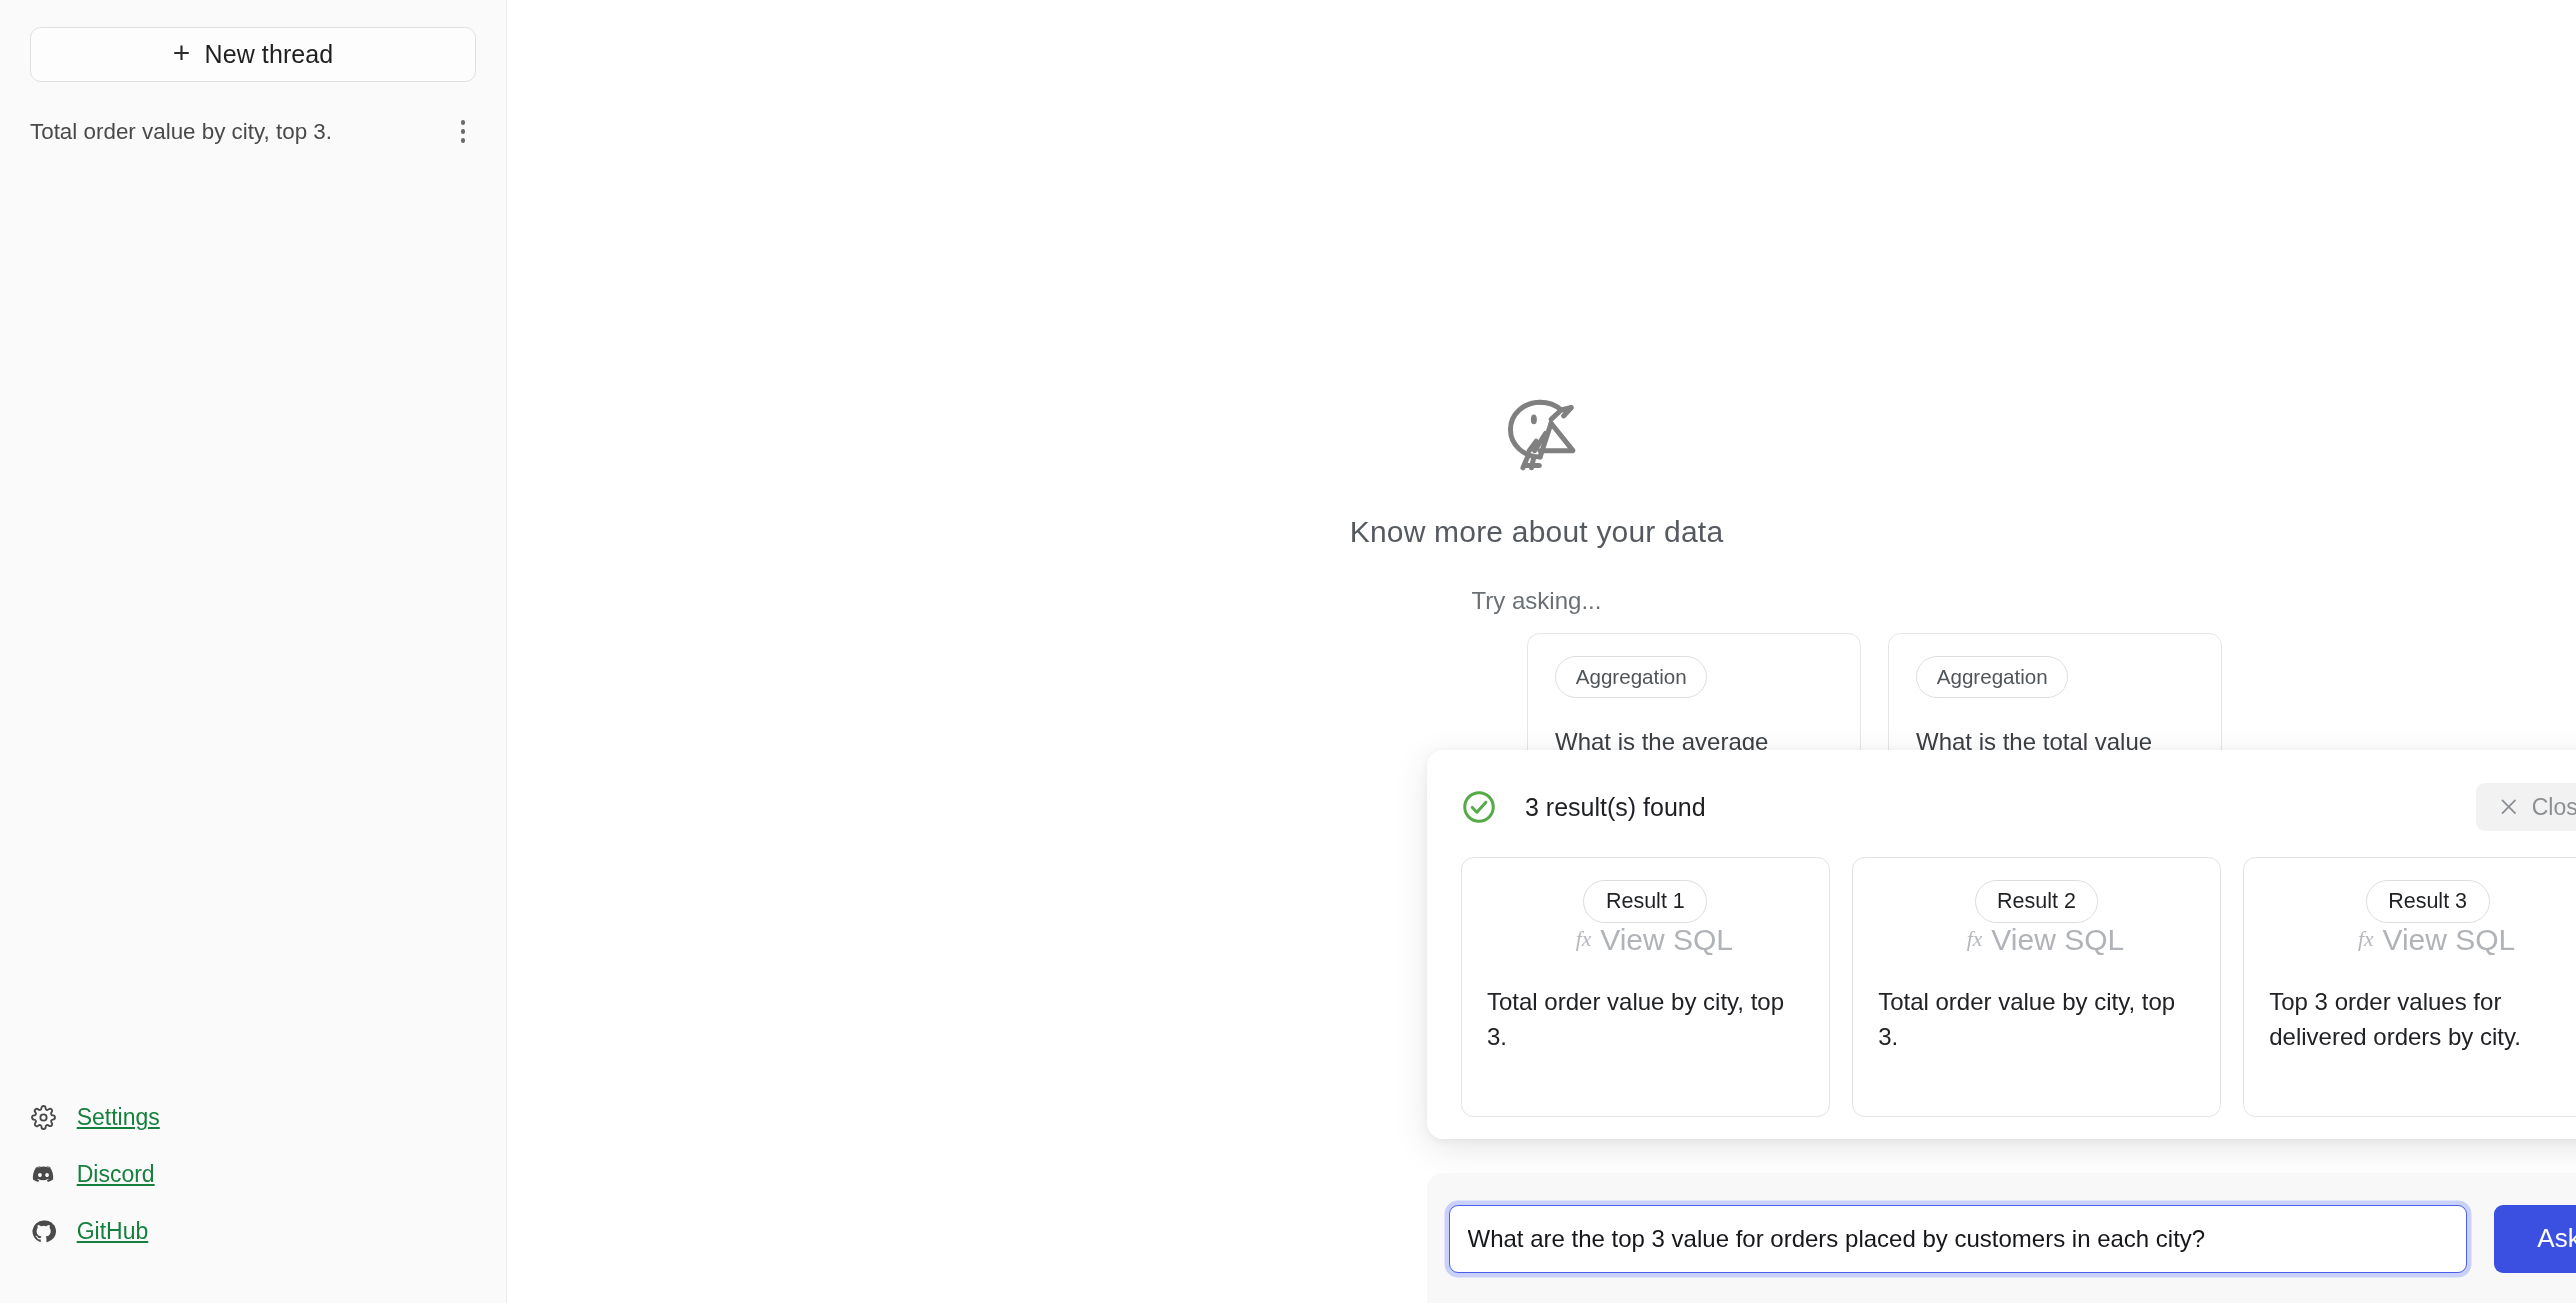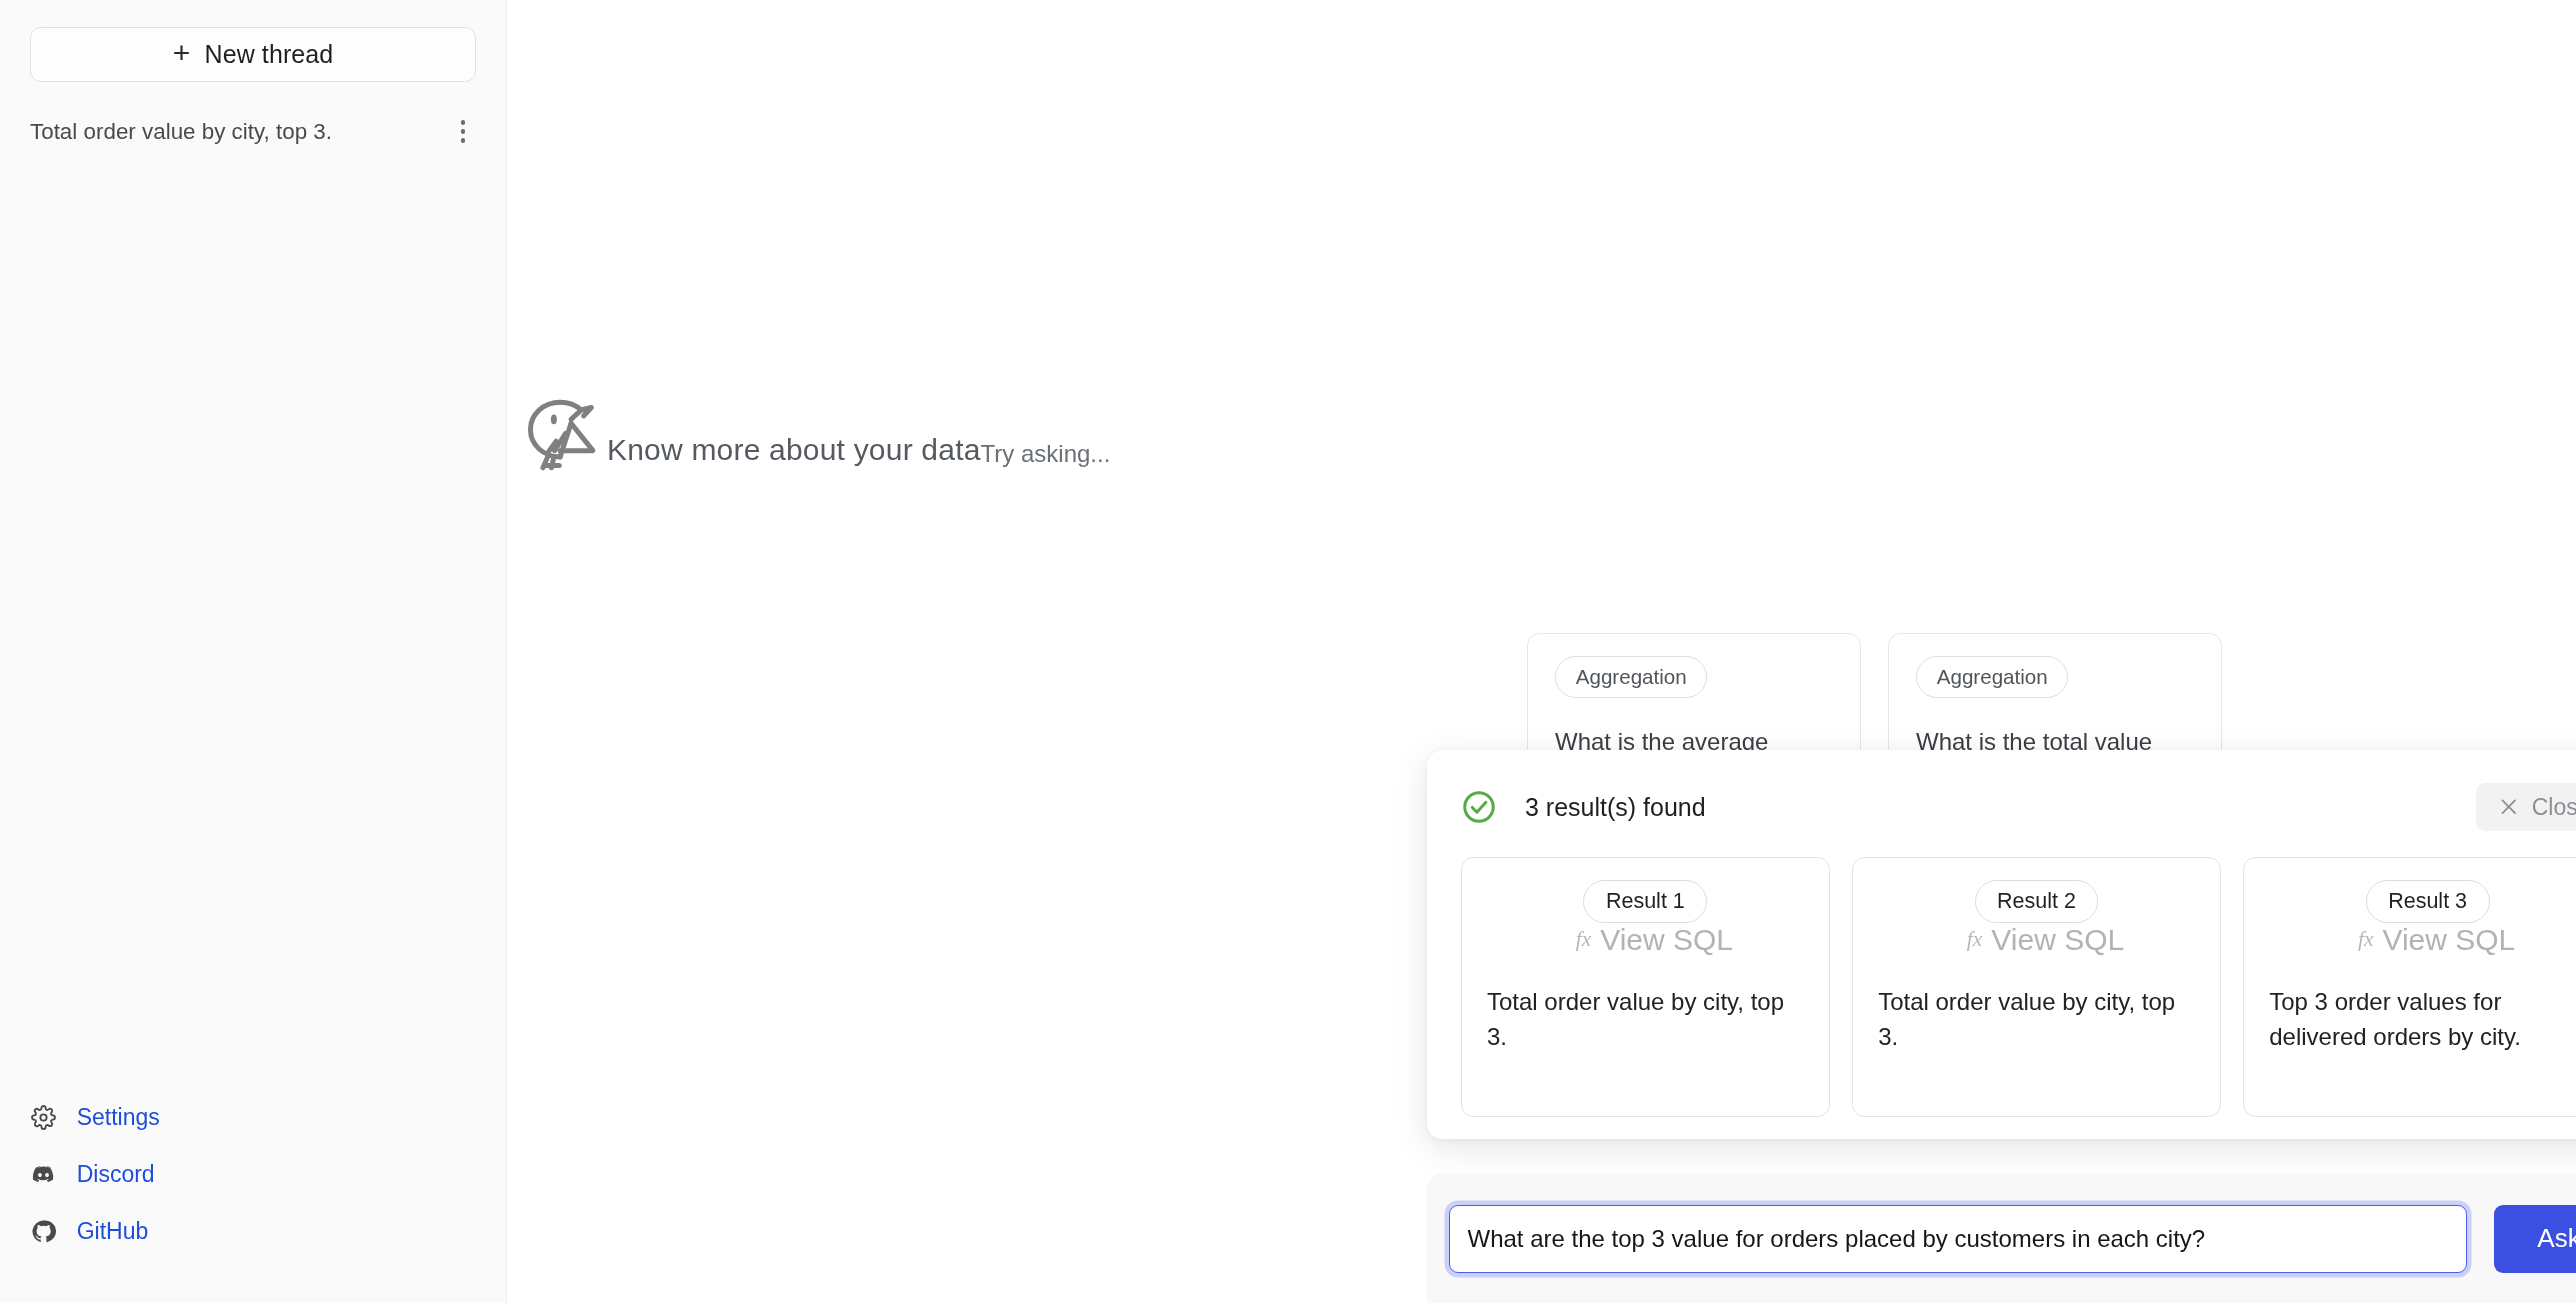--- a/index.html
+++ b/index.html
@@ -107,40 +107,40 @@
   }
   .sb-item {
     display: flex;
     align-items: center;
     gap: 19.7px;
     height: 57px;
     padding-left: 30px;
     cursor: pointer;
     color: #3f3f3f;
   }
-  .sb-item .sb-label { font-size: 23px; color: #1d4ed8; }
+  .sb-item .sb-label { font-size: 23px; color: #15803d; text-decoration: underline; }
   .sb-icon { width: 27px; height: 27px; display: flex; align-items: center; justify-content: center; color: #4a4a4a; flex: 0 0 27px; }
   .sb-icon svg { width: 25px; height: 25px; display: block; }
 
   
   .main {
     position: relative;
     flex: 1 1 auto;
     height: 1303px;
     background: #ffffff;
     overflow: hidden;
   }
 
   .empty-state {
     position: absolute;
     left: 0;
     right: 10px;
     top: 385px;
     display: flex;
-    flex-direction: row;
+    flex-direction: column;
     align-items: center;
   }
   .bird {
     width: 100px;
     height: 100px;
     color: #808080;
   }
   .bird svg { width: 100px; height: 100px; display: block; }
 
   .headline {

